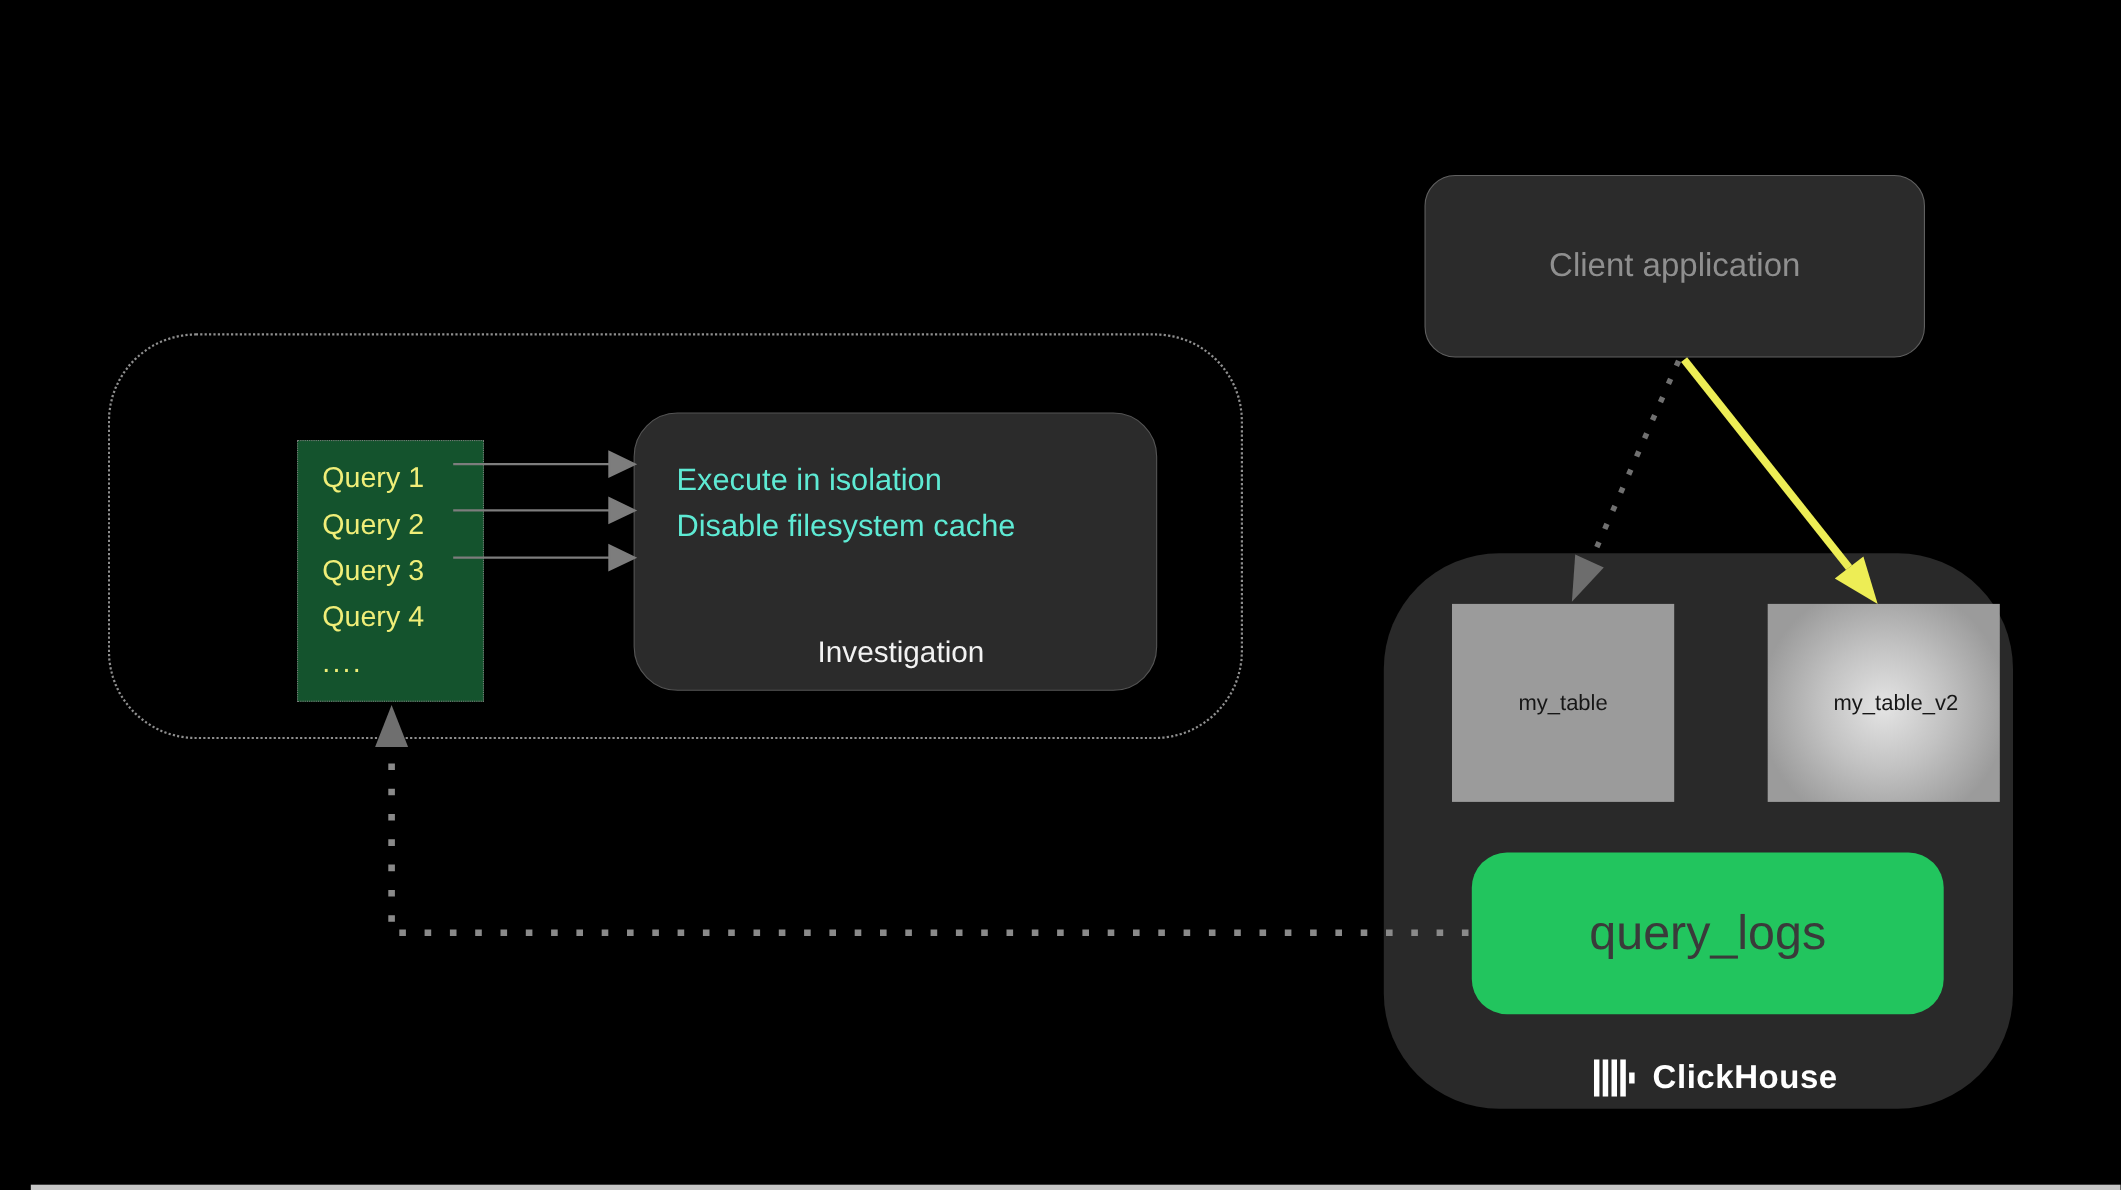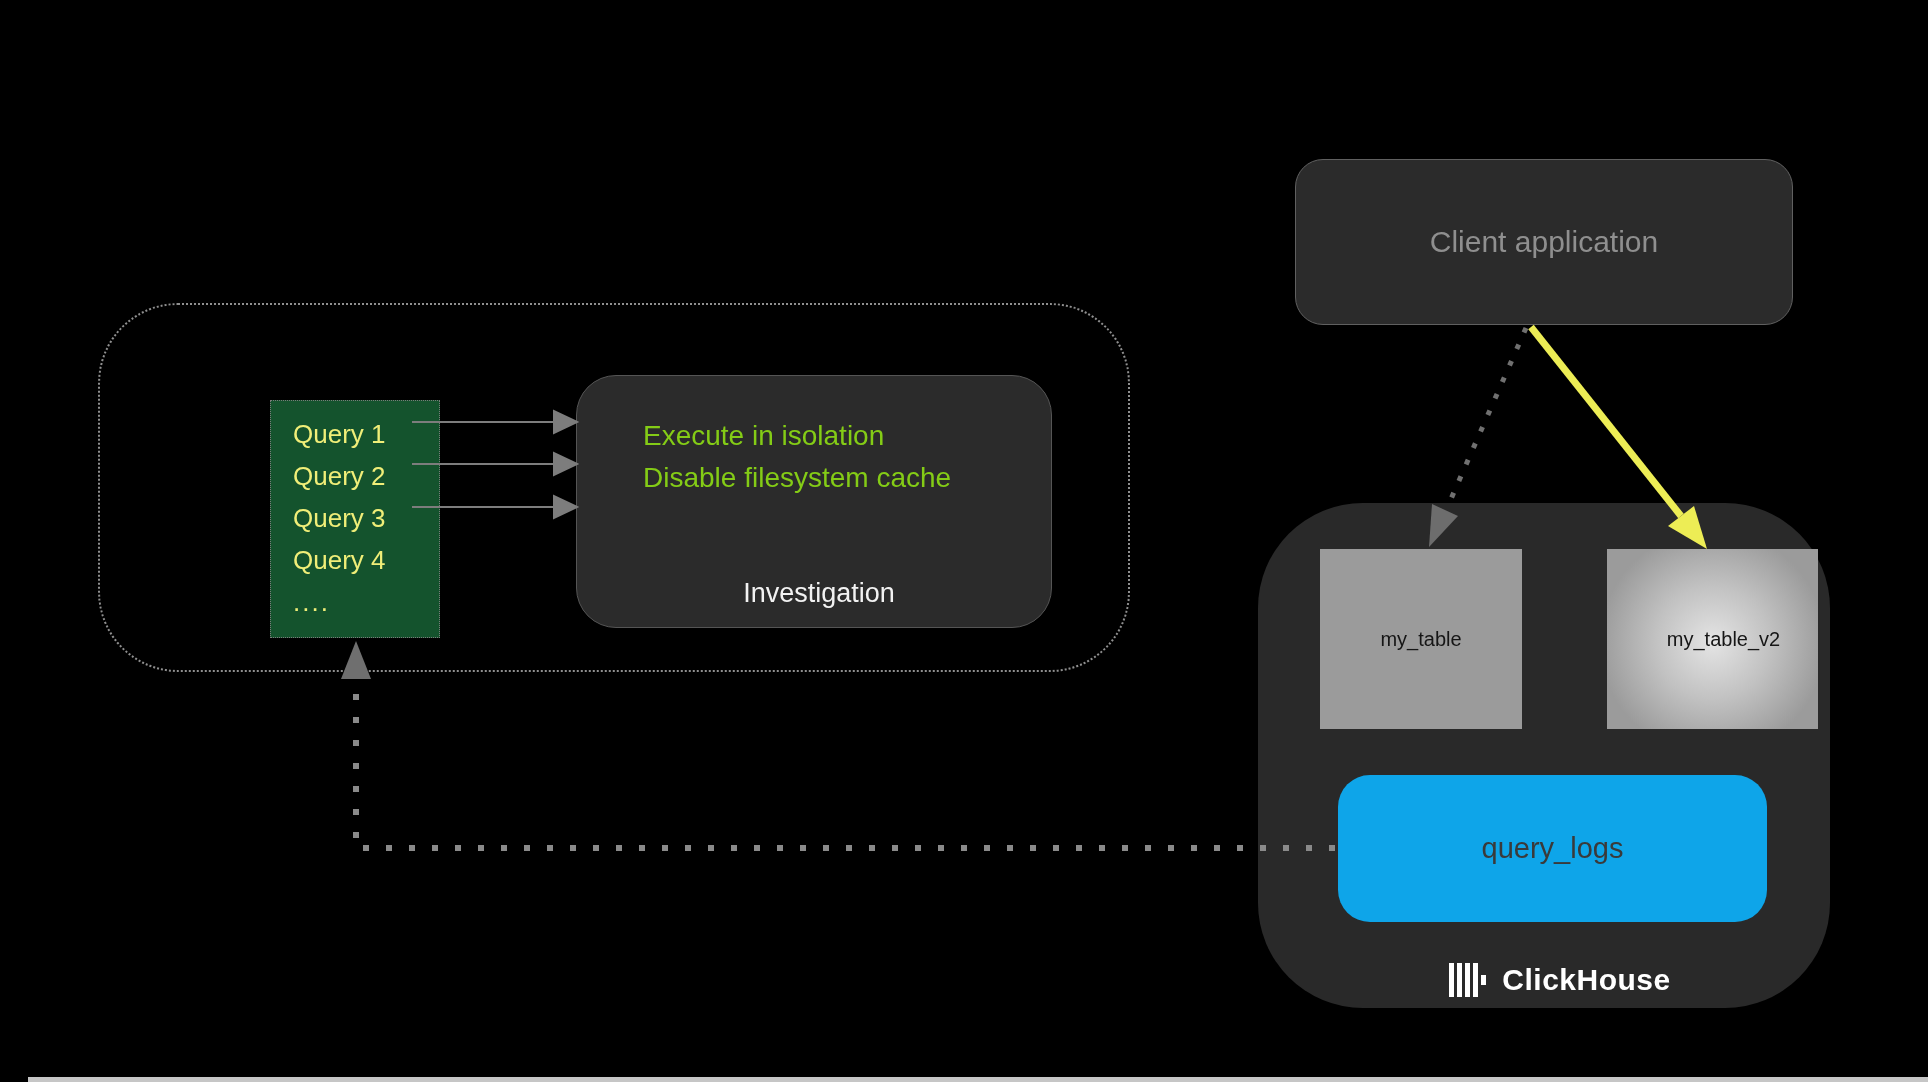--- a/index.html
+++ b/index.html
@@ -46,41 +46,40 @@
     left: 576px; top: 375px;
     width: 476px; height: 253px;
     background: #2b2b2b;
     border: 1px solid #555;
     border-radius: 40px;
     box-sizing: border-box;
   }
   .inv-line {
     position: absolute;
     left: 38px;
-    color: #84cc16;
+    color: #5eead4;
     font-size: 28px;
     white-space: nowrap;
-    margin-left: 28px;
   }
   .inv-line.l1 { top: 44px; }
   .inv-line.l2 { top: 86px; }
   .inv-line.l3 { top: 138px; }
   .inv-label {
     position: absolute;
     left: 10px; right: 0;
     top: 202px;
     text-align: center;
     color: #f2f2f2;
     font-size: 27px;
   }
 
   
   .client-box {
     left: 1295px; top: 159px;
-    width: 498px; height: 166px;
+    width: 455px; height: 166px;
     background: #2b2b2b;
     border: 1px solid #606060;
     border-radius: 28px;
     box-sizing: border-box;
     display: flex; align-items: center; justify-content: center;
   }
   .client-box .label {
     color: #8f8f8f;
     font-size: 30px;
   }
@@ -104,25 +103,25 @@
   .table-box.t1 { left: 62px; }
   .table-box.t2 {
     left: 349px; width: 189px;
     background: radial-gradient(circle at 50% 52%, #e4e4e4 0%, #c2c2c2 40%, #9b9b9b 80%);
     padding-left: 22px;
   }
   .query-logs-box {
     position: absolute;
     left: 80px; top: 272px;
     width: 429px; height: 147px;
-    background: #0ea5e9;
+    background: #22c55e;
     border-radius: 32px;
     display: flex; align-items: center; justify-content: center;
     color: #3a3a3a;
-    font-size: 29px;
+    font-size: 44px;
   }
   .brand-row {
     position: absolute;
     left: 0; right: 0; top: 460px;
     display: flex; align-items: center; justify-content: center;
     gap: 13px;
     transform: translateX(16px);
   }
   .brand-row .brand-text {
     color: #ffffff;

